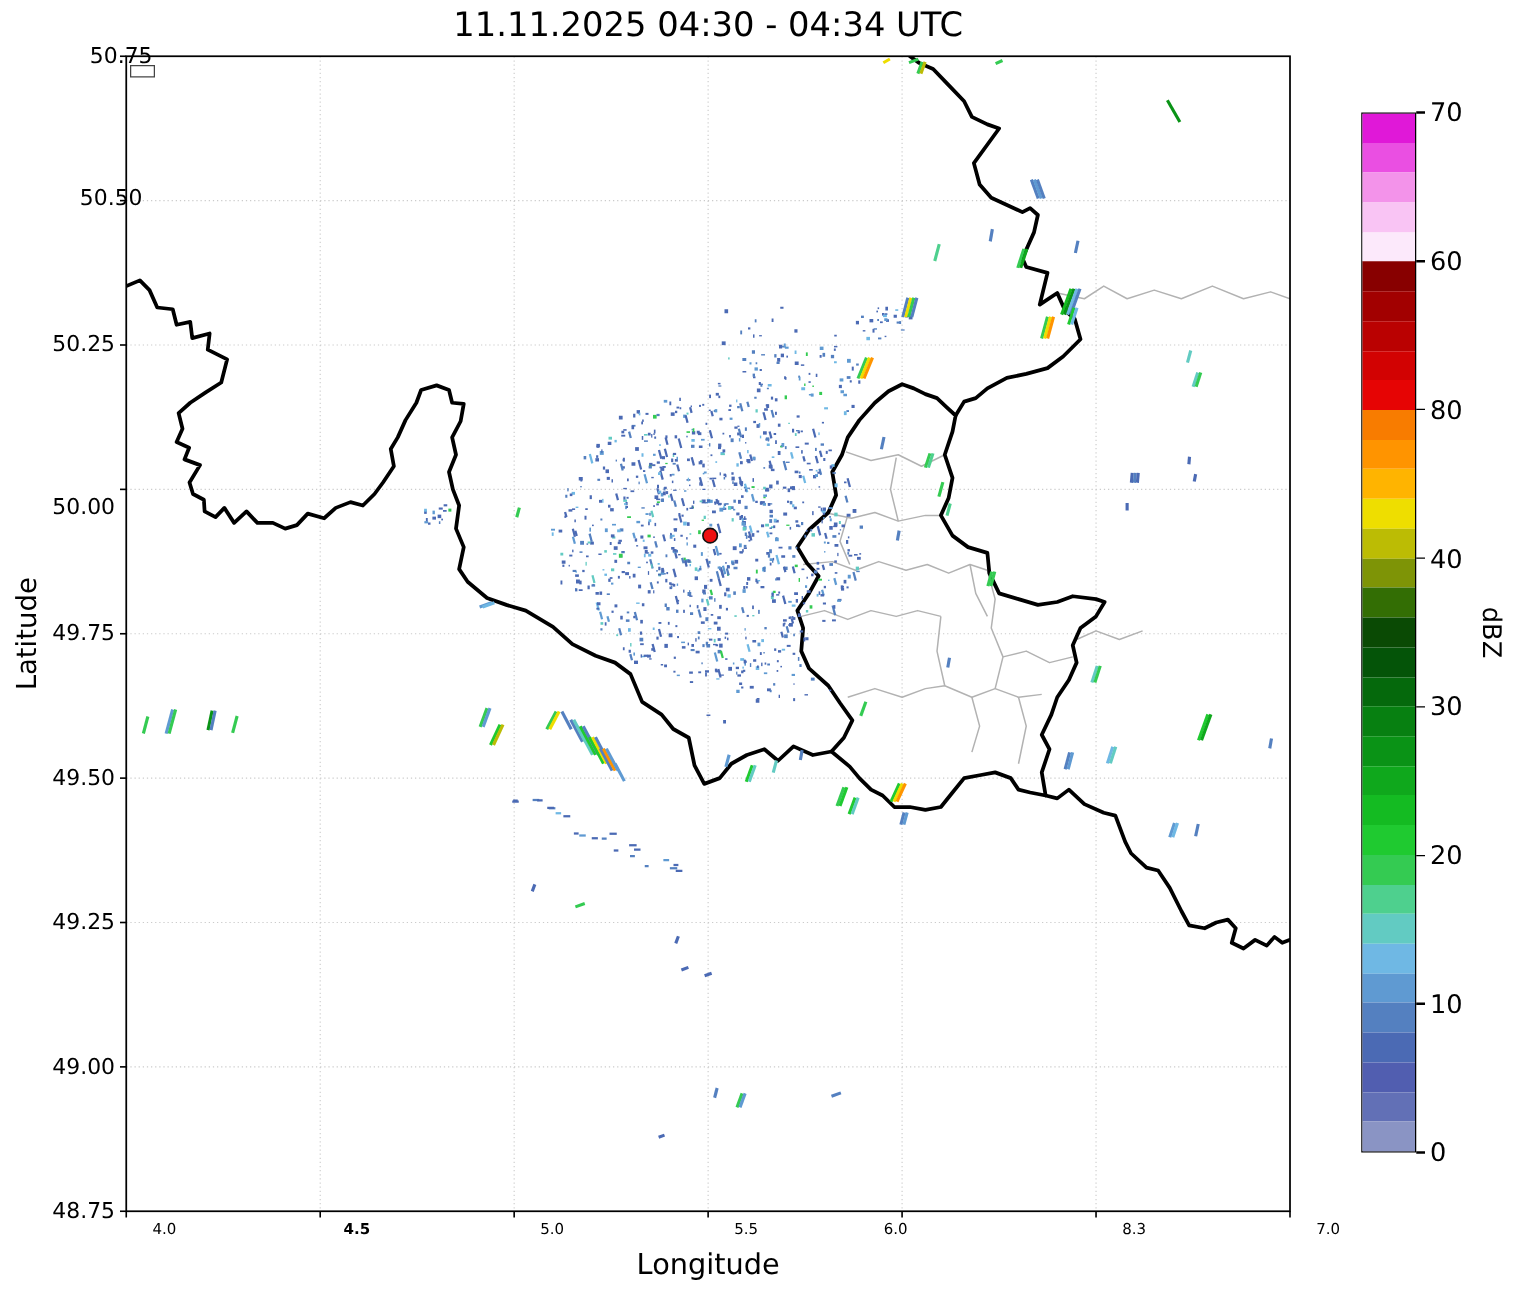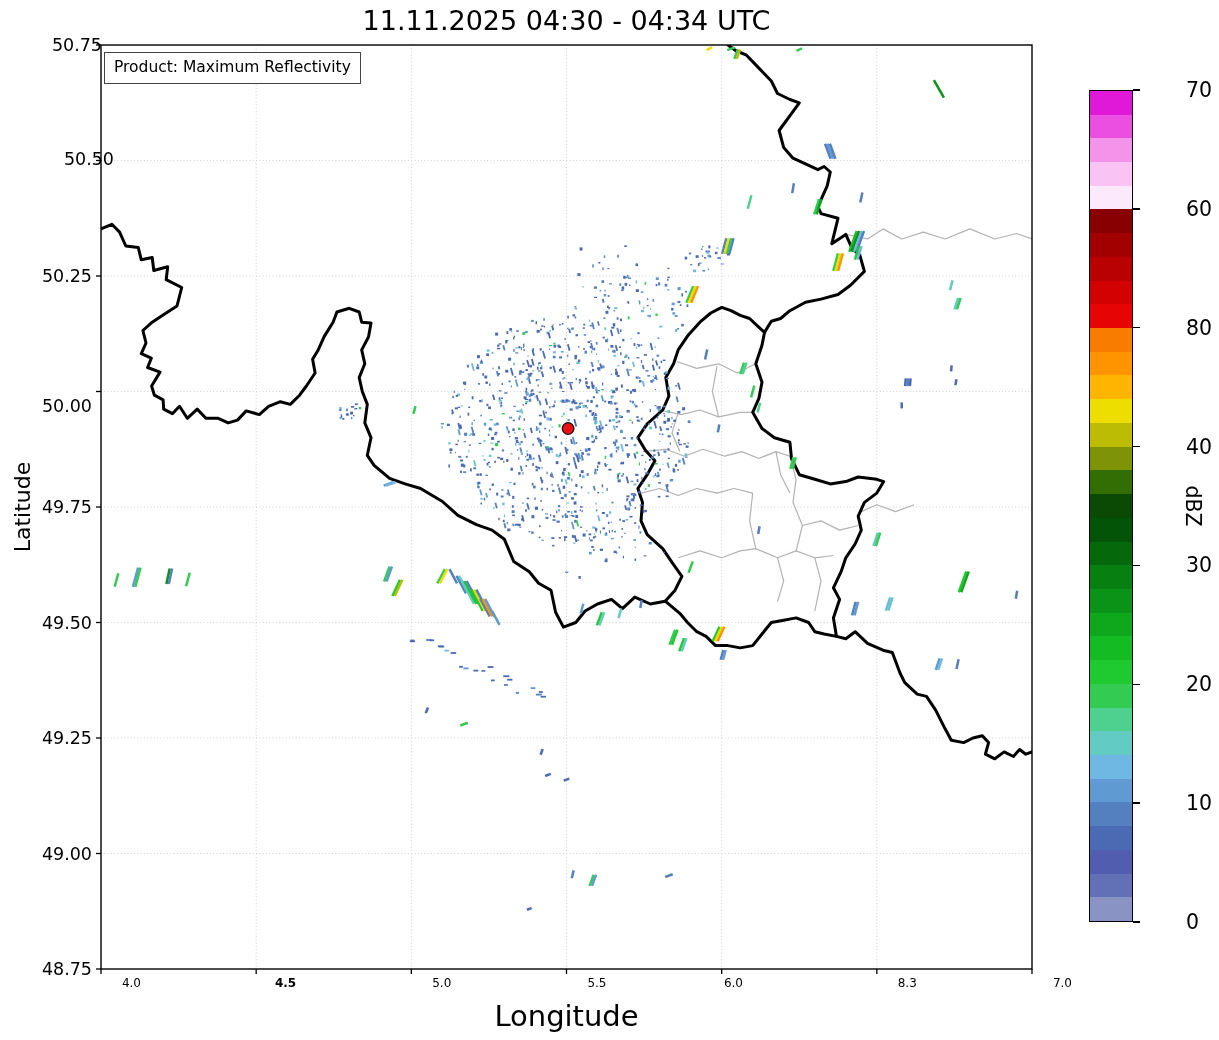--- a/index.html
+++ b/index.html
@@ -6,36 +6,35 @@
   body{width:1219px;height:1040px;position:relative;overflow:hidden;
        font-family:"DejaVu Sans","Liberation Sans",sans-serif;color:#000;}
   .abs{position:absolute;}
   #title{left:101px;top:5px;width:931px;text-align:center;font-size:27px;}
   #infobox{left:104px;top:52px;background:#fff;border:1.2px solid #444;
            padding:4px 9px;font-size:15.5px;line-height:1.4;z-index:5;}
   #figsvg{left:0;top:0;}
   .ytick-label{width:92px;text-align:right;font-size:17.5px;transform:translateY(-50%);}
   .xtick-label{width:80px;text-align:right;font-size:12px;transform:translateX(-50%);}
   #ylabel{left:22px;top:507px;font-size:22px;transform:translate(-50%,-50%) rotate(-90deg);white-space:nowrap;}
-  #xlabel{left:101px;top:999px;width:931px;text-align:center;font-size:29px;}
+  #xlabel{left:101px;top:999px;width:931px;text-align:center;font-size:23px;}
   #colorbar{left:1089px;top:90px;width:44px;height:832px;border:1.2px solid #000;
             display:flex;flex-direction:column-reverse;box-sizing:border-box;}
   #colorbar .cb-block{flex:1 1 auto;}
   .cb-tick{width:7px;height:1.4px;background:#000;}
-  .cb-label{font-size:20.5px;transform:translateY(-50%);margin-left:42px;}
+  .cb-label{font-size:20.5px;transform:translateY(-50%);}
   #cb-axis-label{left:1193px;top:506px;font-size:20.5px;
                  transform:translate(-50%,-50%) rotate(90deg);white-space:nowrap;}
 </style>
 </head>
 <body>
 
 <div class="abs" id="title">11.11.2025 04:30 - 04:34 UTC</div>
 
 <div class="abs" id="infobox">
-  <div>Product: Maximum Reflectivity</div>
 </div>
 
 <svg class="abs" id="figsvg" width="1219" height="1040" viewBox="0 0 1219 1040">
     <defs>
       <clipPath id="plotclip">
         <rect x="101" y="45" width="931" height="924"></rect>
       </clipPath>
     </defs>
     <g clip-path="url(#plotclip)">
       <line x1="256.16666666666663" y1="45" x2="256.16666666666663" y2="969" stroke="#cbcbcb" stroke-width="0.9" stroke-dasharray="1 2.3"></line>
@@ -1434,36 +1433,36 @@
     <line x1="101" y1="622.5" x2="96" y2="622.5" stroke="#000" stroke-width="1.3"></line>
     <line x1="101" y1="738" x2="96" y2="738" stroke="#000" stroke-width="1.3"></line>
     <line x1="101" y1="853.5" x2="96" y2="853.5" stroke="#000" stroke-width="1.3"></line>
     <line x1="101" y1="969" x2="96" y2="969" stroke="#000" stroke-width="1.3"></line>
   </svg>
 
 <div class="abs" id="ylabel">Latitude</div>
 <div class="abs" id="xlabel">Longitude</div>
 
 <div id="ytick-labels">
-    <div class="abs ytick-label" style="left: 10px; top: 45px;">50.75</div>
+    <div class="abs ytick-label" style="left: 0px; top: 45px; padding-left: 30px;">50.75</div>
     <div class="abs ytick-label" style="left: 0px; top: 159px; margin-left: 22px;">50.50</div>
     <div class="abs ytick-label" style="left: 0px; top: 276px;">50.25</div>
     <div class="abs ytick-label" style="left: 0px; top: 406px;">50.00</div>
     <div class="abs ytick-label" style="left: 0px; top: 507px; text-align: right;">49.75</div>
     <div class="abs ytick-label" style="left: 0px; top: 622.5px;">49.50</div>
     <div class="abs ytick-label" style="left: 0px; top: 738px;">49.25</div>
     <div class="abs ytick-label" style="left: 0px; top: 853.5px; text-align: right;">49.00</div>
     <div class="abs ytick-label" style="left: 0px; top: 969px;">48.75</div>
   </div>
 <div id="xtick-labels">
     <div class="abs xtick-label" style="left: 101px; top: 976px;">4.0</div>
     <div class="abs xtick-label" style="left: 256.167px; top: 976px; font-weight: bold;">4.5</div>
     <div class="abs xtick-label" style="left: 411.333px; top: 976px;">5.0</div>
     <div class="abs xtick-label" style="left: 566.5px; top: 976px;">5.5</div>
-    <div class="abs xtick-label" style="left: 703px; top: 976px;">6.0</div>
+    <div class="abs xtick-label" style="left: 686px; top: 976px;">6.0</div>
     <div class="abs xtick-label" style="left: 876.833px; top: 976px;">8.3</div>
     <div class="abs xtick-label" style="left: 1032px; top: 976px;">7.0</div>
   </div>
 
 <div class="abs" id="colorbar">
     <div class="cb-block" style="background: rgb(138, 148, 196);"></div>
     <div class="cb-block" style="background: rgb(98, 112, 182);"></div>
     <div class="cb-block" style="background: rgb(81, 94, 176);"></div>
     <div class="cb-block" style="background: rgb(75, 106, 180);"></div>
     <div class="cb-block" style="background: rgb(84, 128, 192);"></div>

